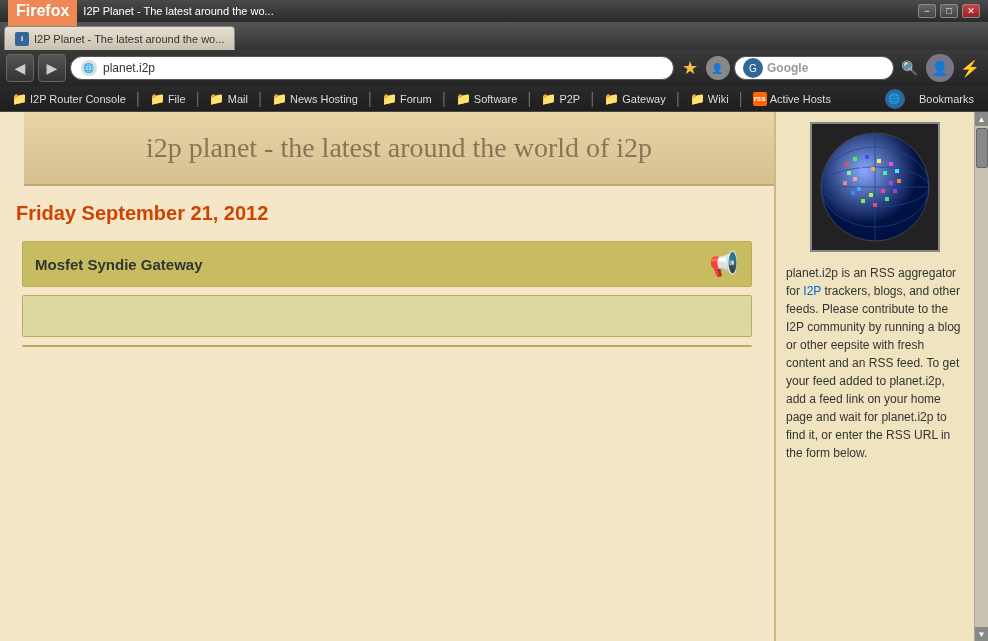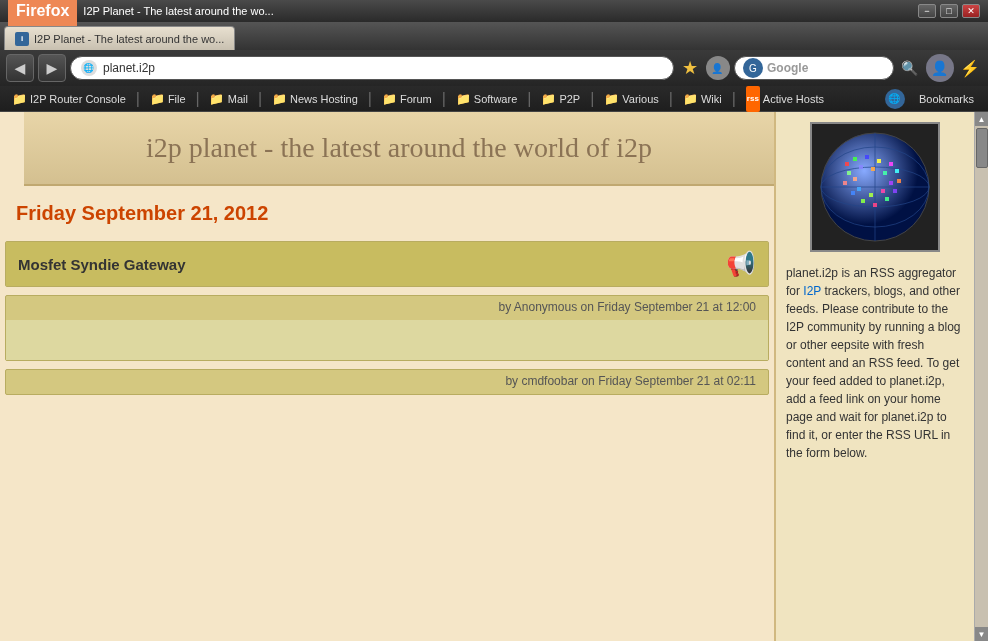--- a/index.html
+++ b/index.html
@@ -184,21 +184,21 @@
       border-radius: 3px;
       white-space: nowrap;
     }
     .bm-folder-icon {
       font-size: 12px;
       color: #f0c040;
     }
     .bm-separator { color: #666; margin: 0 2px; }
     .rss-icon {
       width: 14px;
-      height: 26px;
+      height: 14px;
       background: #f60;
       border-radius: 2px;
       display: flex;
       align-items: center;
       justify-content: center;
       color: white;
       font-size: 8px;
       font-weight: bold;
     }
     .bookmarks-label {
@@ -251,21 +251,21 @@
 
     .date-heading {
       color: #cc4400;
       font-size: 20px;
       font-weight: bold;
       padding: 16px 16px 8px;
     }
 
     
     .post-section {
-      margin: 8px 5px;
+      margin: 8px 22px;
       background: #d4c880;
       border: 1px solid #b8ac60;
       border-radius: 2px;
     }
     .post-title-bar {
       background: #c8bc60;
       padding: 8px 12px;
       display: flex;
       align-items: center;
       justify-content: space-between;
@@ -402,21 +402,21 @@
     <span>Software</span>
   </div>
   <span class="bm-separator">|</span>
   <div class="bm-item">
     <span class="bm-folder-icon">📁</span>
     <span>P2P</span>
   </div>
   <span class="bm-separator">|</span>
   <div class="bm-item">
     <span class="bm-folder-icon">📁</span>
-    <span>Various</span>
+    <span>Gateway</span>
   </div>
   <span class="bm-separator">|</span>
   <div class="bm-item">
     <span class="bm-folder-icon">📁</span>
     <span>Wiki</span>
   </div>
   <span class="bm-separator">|</span>
   <div class="bm-item">
     <div class="rss-icon">rss</div>
     <span>Active Hosts</span>
@@ -438,27 +438,25 @@
     <div class="date-heading">Friday September 21, 2012</div>
 
     <div class="post-section">
       <div class="post-title-bar">
         <span class="post-title">Mosfet Syndie Gateway</span>
         <span class="post-icon">📢</span>
       </div>
     </div>
 
     <div class="post-section">
-      <div class="post-meta">by Anonymous on Friday September 21 at 12:00</div>
       <div style="height: 40px; background: #ddd8a0;"></div>
     </div>
 
 
     <div class="post-section">
-      <div class="post-meta">by cmdfoobar on Friday September 21 at 02:11</div>
     </div>
 
   </div>
 
   <div class="right-sidebar">
 
     <div class="sidebar-image-box">
       <svg class="globe-canvas" viewBox="0 0 120 120">
         <defs>
           <radialGradient id="globeGrad" cx="40%" cy="35%">

